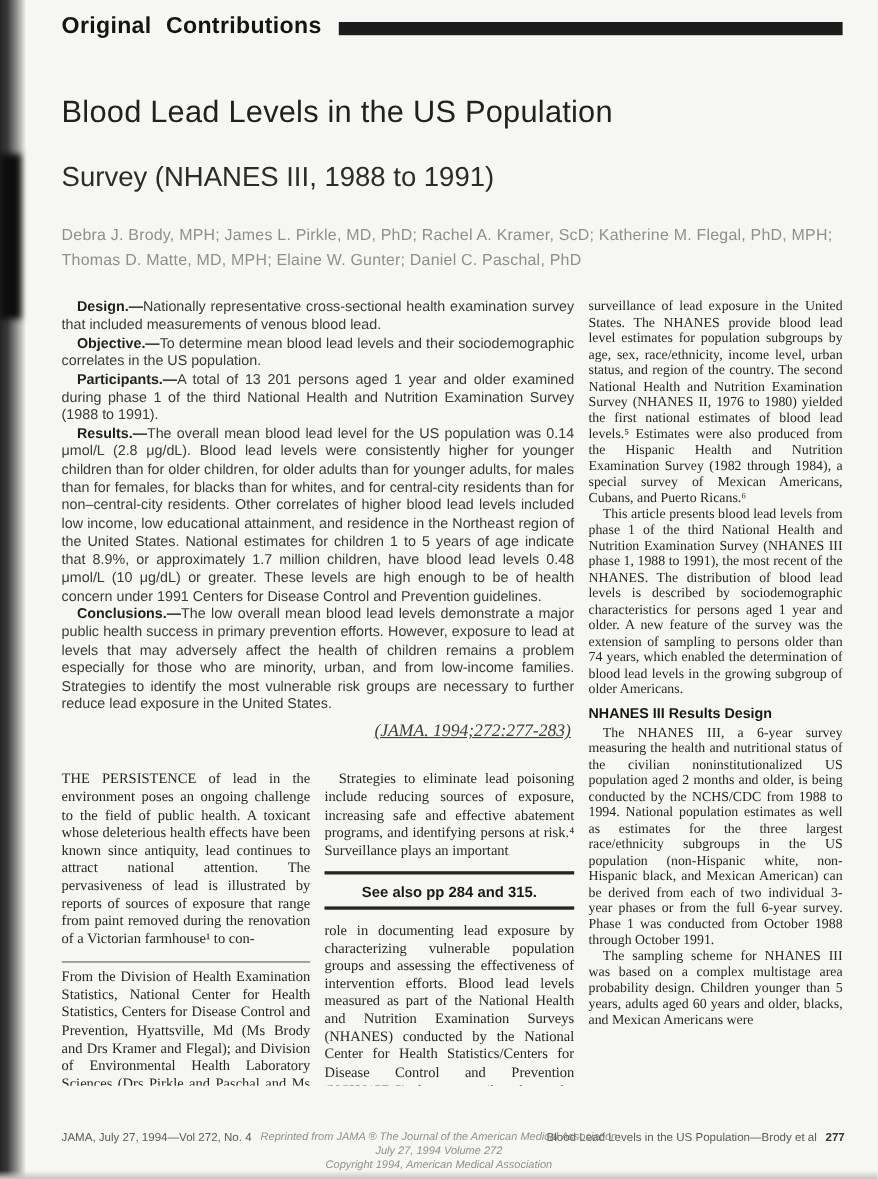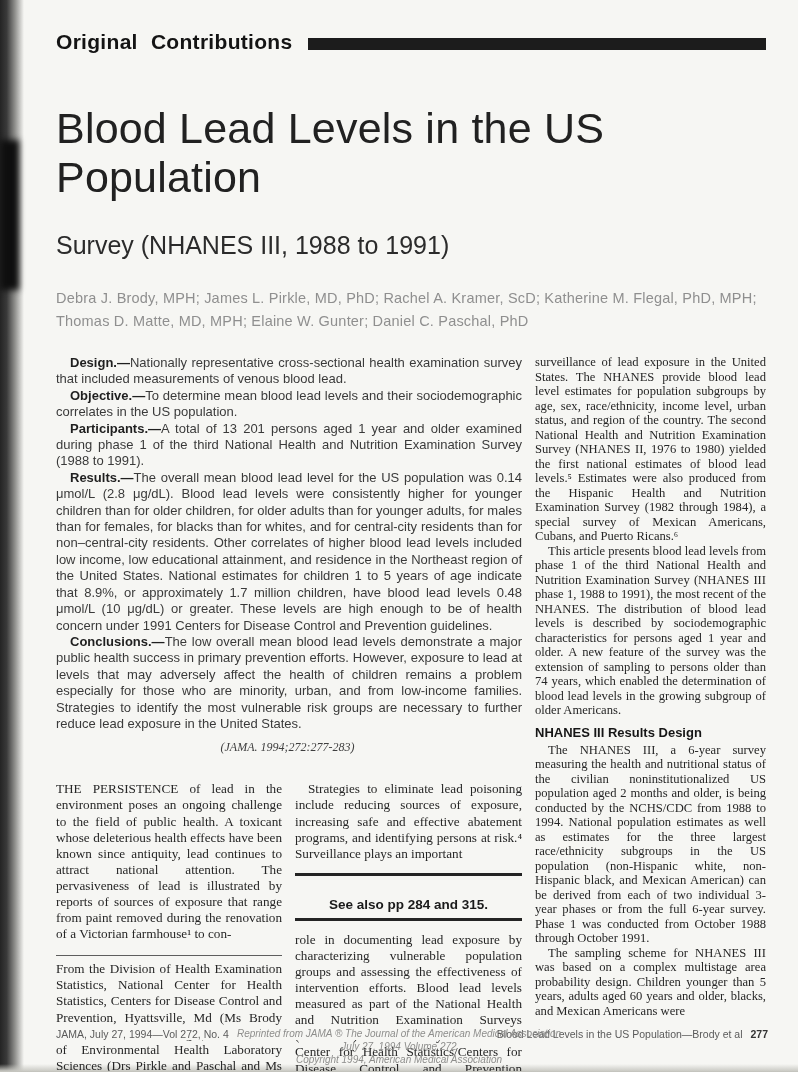--- a/index.html
+++ b/index.html
@@ -15,48 +15,48 @@
     background:linear-gradient(90deg,#242424 0%,#3a3a3a 28%,#8f8f8c 62%,rgba(246,246,243,0) 100%);
   }
   .scan-blob {
     position:absolute; left:0; top:140px; width:19px; height:150px;
     background:#0e0e0e; filter:blur(3px);
   }
   .scan-bottom {
     position:absolute; left:0; right:0; bottom:0; height:8px;
     background:linear-gradient(180deg, rgba(0,0,0,0) 0%, #c9c9c3 90%, #bdbdb7 100%);
   }
-  .content { position:absolute; left:56px; top:30px; width:710px; }
+  .content { position:absolute; left:56px; top:12px; width:710px; }
 
   
   .kicker-row { display:flex; align-items:center; gap:16px; }
   .kicker {
     font-size:21px; font-weight:700; letter-spacing:.3px; word-spacing:7px;
     color:#141414; white-space:nowrap;
   }
   .kicker-bar { flex:1; height:12px; background:#1c1c1c; margin-top:3px; }
 
-  .title { margin-top:50px; font-size:43px; font-weight:500; color:#212121; letter-spacing:.2px; }
+  .title { margin-top:50px; font-size:28px; font-weight:500; color:#212121; letter-spacing:.2px; }
   .subtitle { margin-top:26px; font-size:25px; font-weight:400; color:#2b2b2b; line-height:35px; }
   .authors { margin-top:24px; font-size:14.5px; line-height:23px; color:#8f8f8f; letter-spacing:.2px; }
 
   
   .main-flex { margin-top:22px; display:flex; gap:13px; height:716px; overflow:hidden; }
   .main-left { width:466px; flex:none; }
   .col-right { flex:1; min-width:0; }
 
   .abstract p {
     margin:0; font-size:13px; line-height:16.4px; text-align:justify;
     text-indent:14px; color:#3a3a3a;
   }
   .abs-label { font-weight:700; color:#1f1f1f; }
   .citation {
-    margin:8px 3px 0 0; text-align:center;
+    margin:8px 3px 0 0; text-align:right;
     font-family:"Liberation Serif", serif; font-style:italic;
-    font-size:12px; color:#3f3f3f;
+    font-size:16px; color:#3f3f3f;text-decoration:underline;
   }
 
   .two-col { display:flex; gap:13px; margin-top:26px; }
   .col1 { width:226px; flex:none; }
   .col2 { flex:1; min-width:0; }
 
   .bodytext p {
     margin:0; font-family:"Liberation Serif", serif;
     font-size:13.2px; line-height:16.1px; text-align:justify; color:#262626;
   }
@@ -64,21 +64,21 @@
   .indent { text-indent:13px; }
 
   .footnote {
     margin-top:13px; border-top:1px solid #5e5e5e; padding-top:5px;
     font-size:9px; line-height:9.9px; color:#6f6f6f; text-align:justify;
   }
   .footnote p { margin:0; }
 
   .see-also {
     margin:11px 0 11px; border-top:3px solid #242424; border-bottom:3px solid #242424;
-    padding:21px 0 6px; text-align:center;
+    padding:8px 0 6px; text-align:center;
     font-size:13.5px; font-weight:700; color:#1a1a1a;
   }
 
   .section-heading { margin:10px 0 2px; font-size:13.4px; font-weight:700; color:#161616; letter-spacing:.2px; }
   .sub-heading { margin:7px 0 3px; font-size:13px; font-weight:700; color:#161616; }
 
   
   .footer-row {
     position:absolute; left:56px; right:30px; top:1028px;
     display:flex; justify-content:space-between; align-items:baseline;

